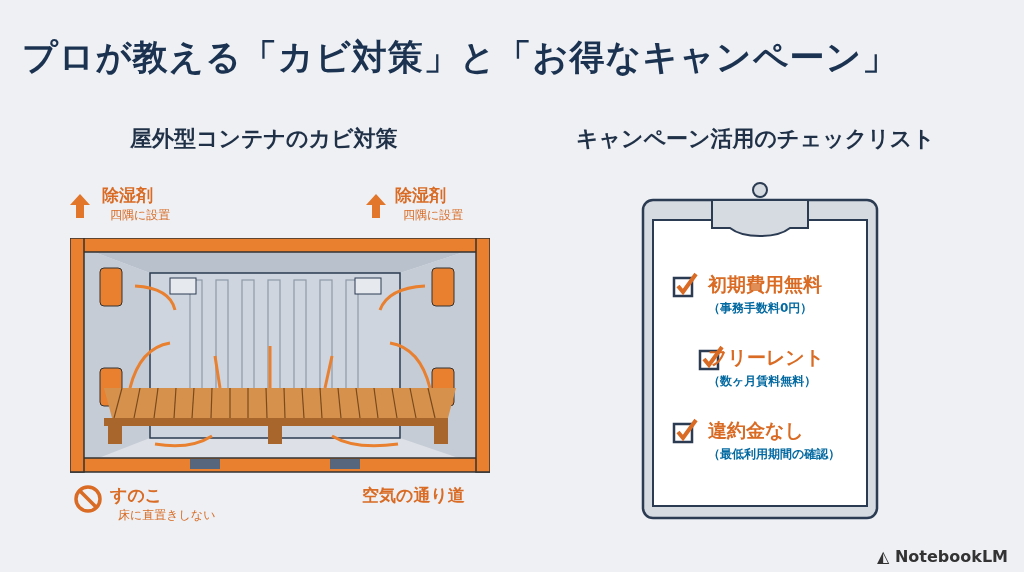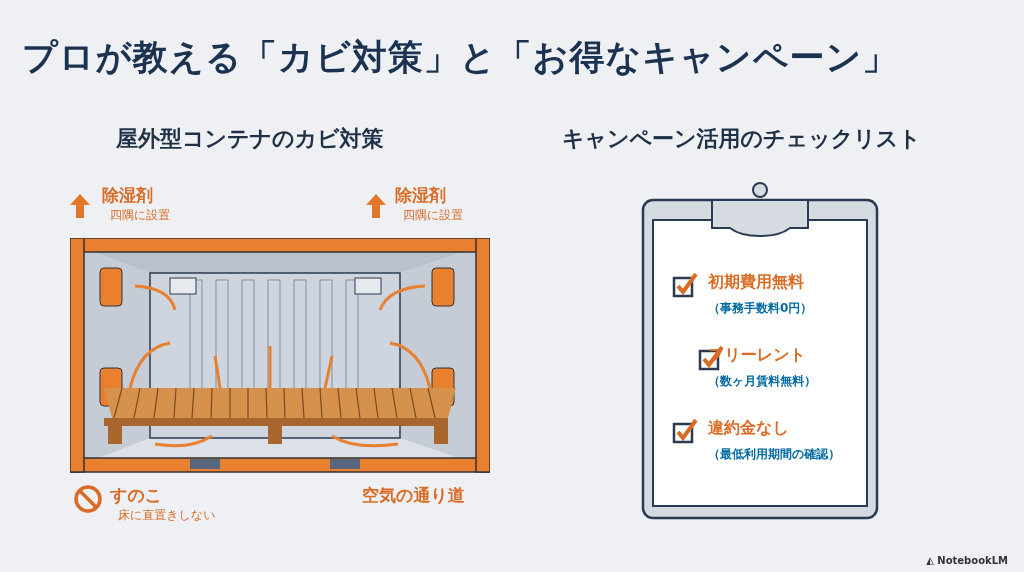--- a/index.html
+++ b/index.html
@@ -1,26 +1,26 @@
 <!DOCTYPE html>
 <html><head>
 <meta charset="utf-8">
 <style>
   html,body{margin:0;padding:0;}
   body{width:1024px;height:572px;background:#eef0f4;font-family:"DejaVu Sans","Liberation Sans",sans-serif;position:relative;overflow:hidden;}
   .title{position:absolute;left:22px;top:34px;font-size:35px;font-weight:bold;color:#1b3350;letter-spacing:1px;white-space:nowrap;}
-  .sub{position:absolute;top:124px;font-size:22px;font-weight:bold;color:#1f3047;white-space:nowrap;}
+  .sub{position:absolute;top:124px;font-size:22px;font-weight:bold;color:#1f3047;white-space:nowrap;margin-left:14px;}
   .orange{color:#d96b24;}
   .lbl-main{font-size:17px;font-weight:bold;}
   .lbl-sub{font-size:12px;font-weight:normal;margin-left:8px;}
   .abs{position:absolute;}
   .check-item{position:absolute;left:672px;}
-  .check-item .main{font-size:16px;font-weight:bold;color:#d96b24;position:absolute;left:36px;top:0;white-space:nowrap;}
+  .check-item .main{font-size:19px;font-weight:bold;color:#d96b24;position:absolute;left:36px;top:0;white-space:nowrap;}
   .check-item .note{font-size:12px;font-weight:bold;color:#0369a1;position:absolute;left:36px;top:28px;white-space:nowrap;}
-  .footer{position:absolute;right:16px;bottom:6px;font-size:10px;color:#333;font-weight:bold;}
+  .footer{position:absolute;right:16px;bottom:6px;font-size:16px;color:#333;font-weight:bold;}
 </style>
 </head>
 <body>
 
 <div class="title">プロが教える「カビ対策」と「お得なキャンペーン」</div>
 
 <div class="sub" style="left:116px;">屋外型コンテナのカビ対策</div>
 <div class="sub" style="left:562px;">キャンペーン活用のチェックリスト</div>
 
 <svg class="abs" style="left:70px;top:194px;" width="20" height="24">

